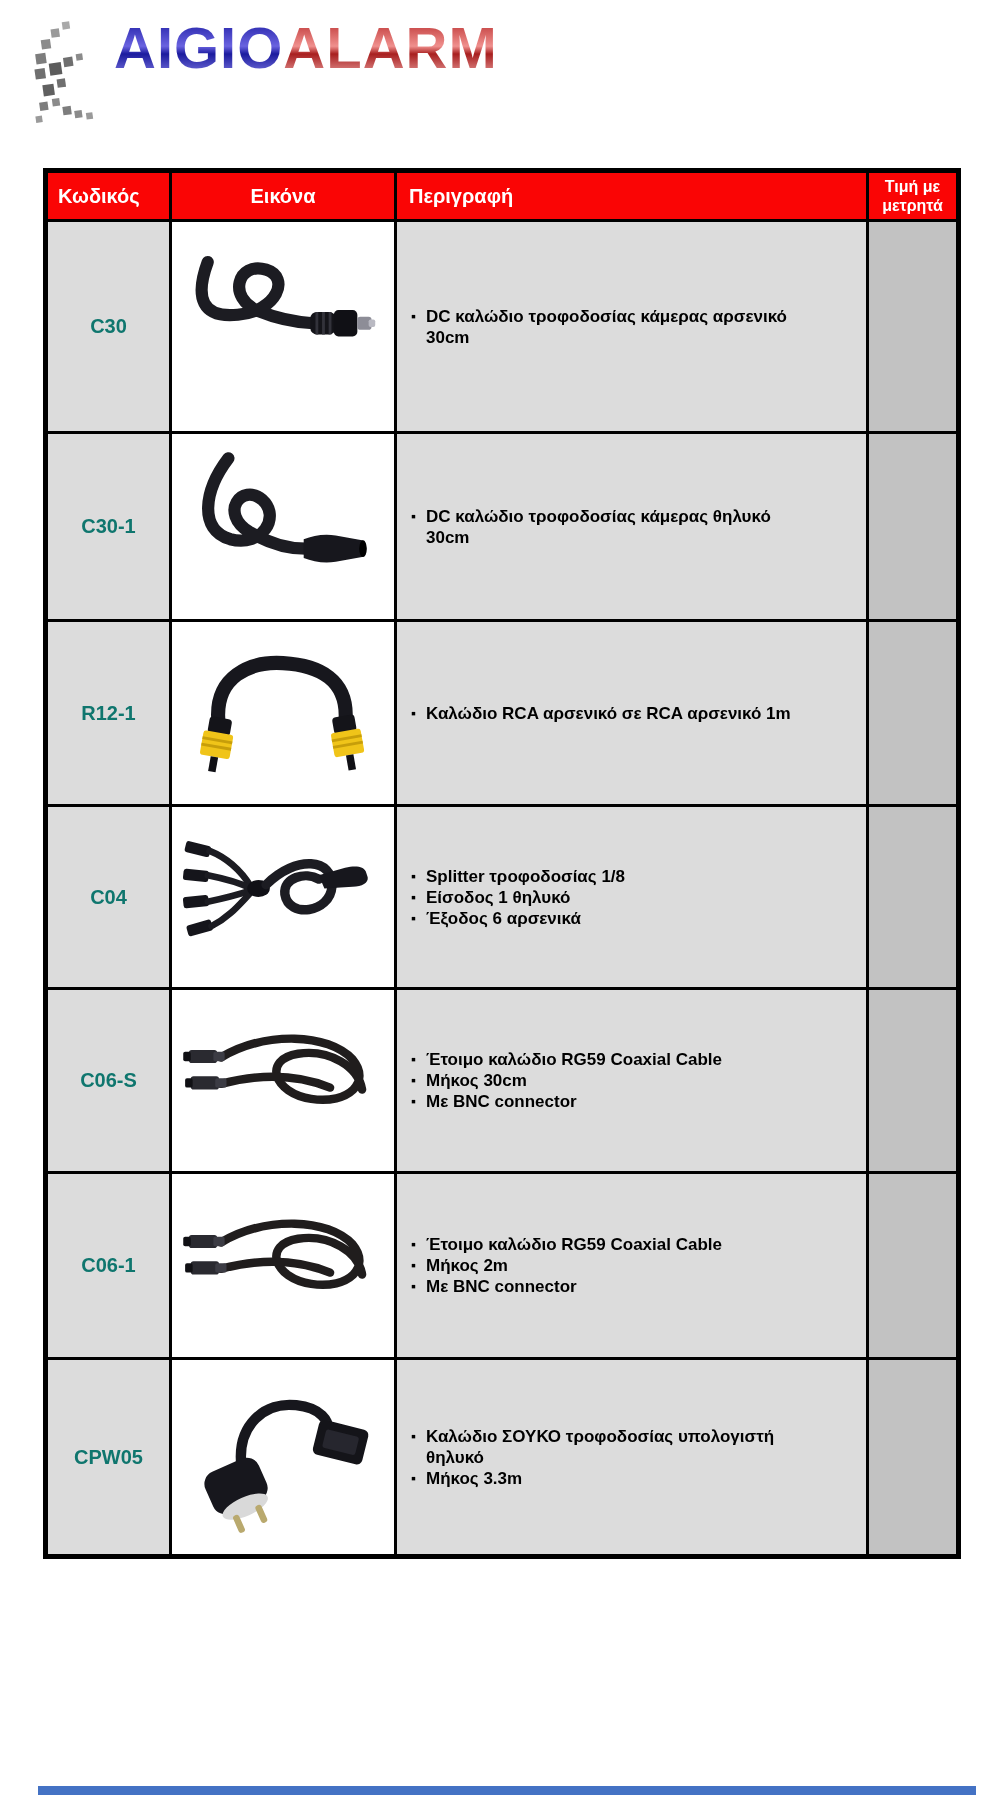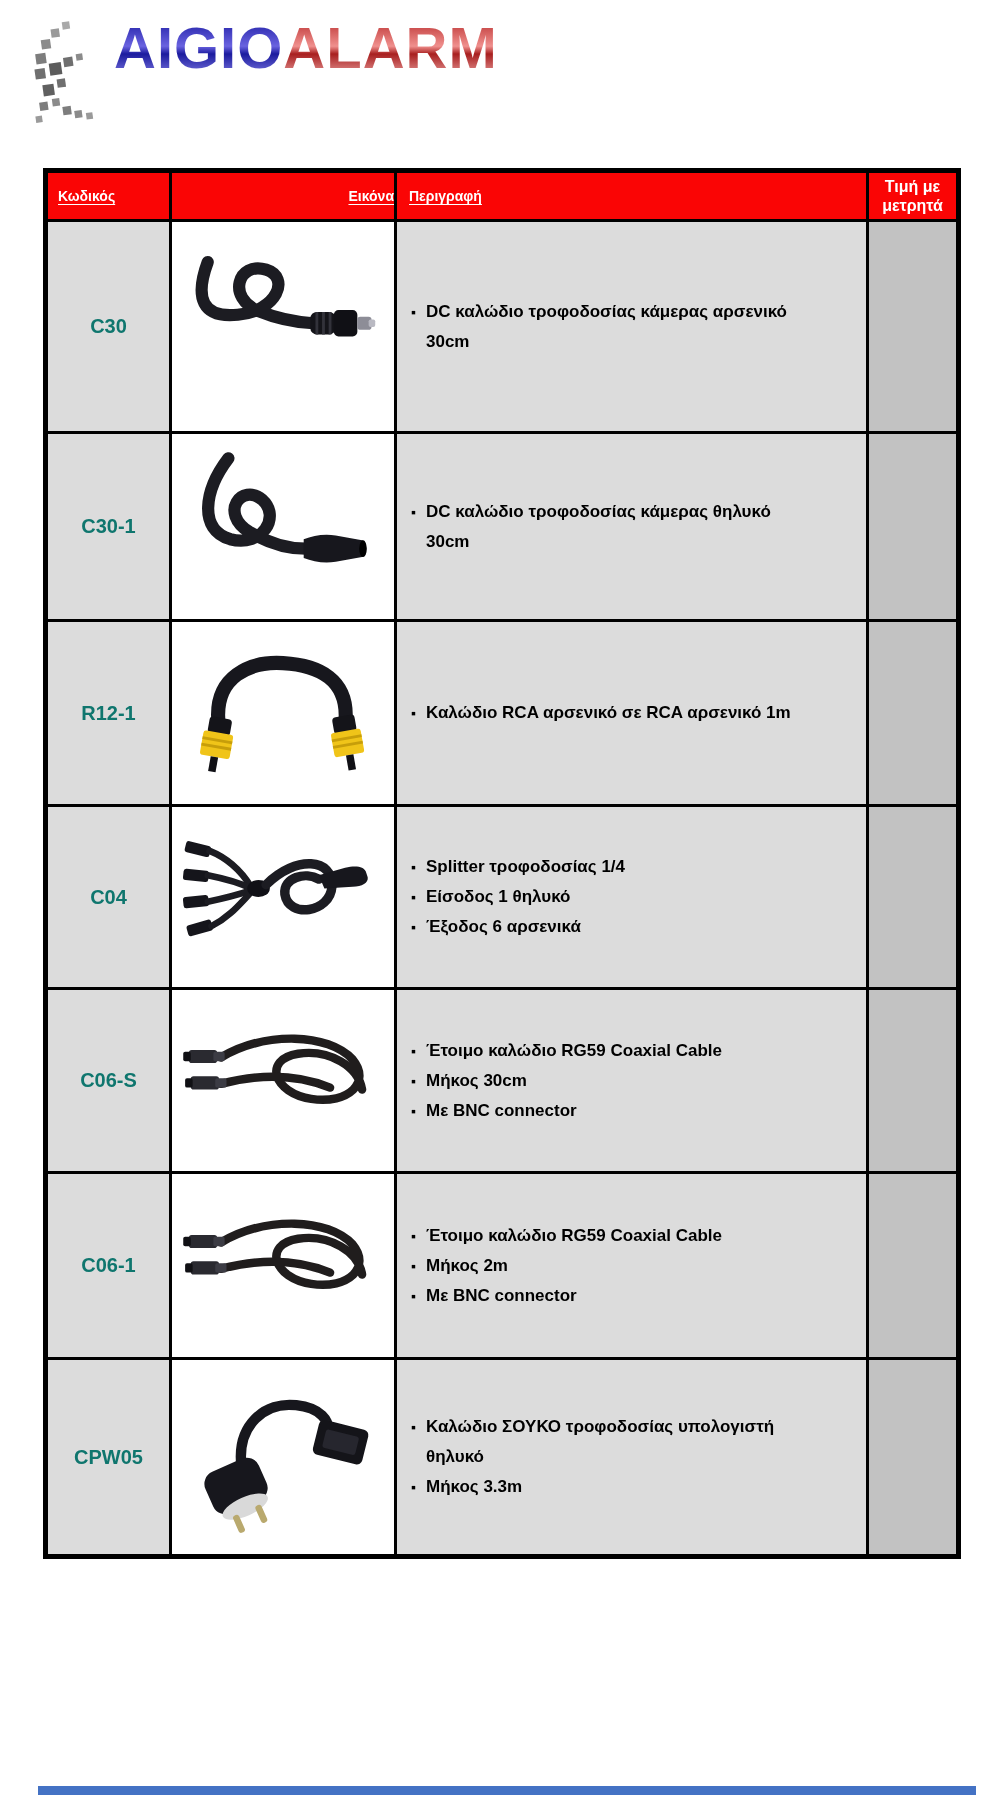--- a/index.html
+++ b/index.html
@@ -20,24 +20,24 @@
     background:linear-gradient(180deg,#b22222 0%,#f0908e 48%,#a81f1f 60%,#f2b0ae 100%);
     -webkit-background-clip:text; background-clip:text; color:transparent;
   }
   .tagline { font-size:43px; font-weight:400; letter-spacing:4px; color:#151515; padding-left:18px; margin-top:-4px; }
 
   
   .catalog { position:absolute; left:35px; top:168px; border-collapse:collapse; table-layout:fixed; width:913px;
              border:5px solid #000; }
   .catalog th, .catalog td { border:3px solid #000; overflow:hidden; }
   .catalog thead tr { height:50px; }
-  .catalog th { background:#fa0505; color:#ffffff; font-size:14px; font-weight:700;
-                text-decoration:underline; text-underline-offset:3px; vertical-align:middle; }
+  .catalog th { background:#fa0505; color:#ffffff; font-size:20px; font-weight:700;
+                text-underline-offset:3px; vertical-align:middle; }
   th.h-code  { text-align:left; padding-left:10px; }
-  th.h-img   { text-align:right; }
+  th.h-img   { text-align:center; }
   th.h-desc  { text-align:left; padding-left:12px; }
   th.h-price { text-align:center; font-size:16px; line-height:19px; text-decoration:none; padding:0 3px; }
 
   tbody tr:nth-child(1){ height:212px; }
   tbody tr:nth-child(2){ height:188px; }
   tbody tr:nth-child(3){ height:185px; }
   tbody tr:nth-child(4){ height:183px; }
   tbody tr:nth-child(5){ height:184px; }
   tbody tr:nth-child(6){ height:186px; }
   tbody tr:nth-child(7){ height:198px; }
@@ -45,21 +45,21 @@
   td.code-cell  { background:#dcdcdc; text-align:center; vertical-align:middle;
                   font-size:20px; font-weight:700; color:#0f766e; }
   td.img-cell   { background:#ffffff; text-align:center; vertical-align:middle; padding:2px; }
   td.desc-cell  { background:#dcdcdc; vertical-align:middle; padding-left:14px; }
   td.price-cell { background:#c2c2c2; }
 
   .product-img { display:block; margin:0 auto; width:212px; height:160px; }
 
   .desc-list { list-style:none; max-width:398px; }
   .desc-list li { position:relative; padding-left:15px; font-size:17px; font-weight:700;
-                  color:#000; line-height:30px; }
+                  color:#000; line-height:21px; }
   .desc-list li::before { content:"▪"; position:absolute; left:0; top:0; font-size:14px; }
 
   
   .bottom-bar { position:absolute; left:30px; top:1786px; width:938px; height:9px; background:#4472c4; }
 </style>
 </head>
 <body>
 
 <svg width="0" height="0" style="position:absolute" aria-hidden="true">
   <defs>
@@ -238,21 +238,21 @@
     <td class="code-cell">
       <span class="code">C04</span>
     </td>
     <td class="img-cell">
       <svg class="product-img">
               <use href="#img-power-splitter-cable"></use>
             </svg>
     </td>
     <td class="desc-cell">
       <ul class="desc-list">
-              <li>Splitter τροφοδοσίας 1/4</li>
+              <li>Splitter τροφοδοσίας 1/8</li>
               <li>Είσοδος 1 θηλυκό</li>
               <li>Έξοδος 6 αρσενικά</li>
             </ul>
     </td>
     <td class="price-cell">
       <span class="price"></span>
     </td>
   </tr>
         <tr>
     <td class="code-cell">

